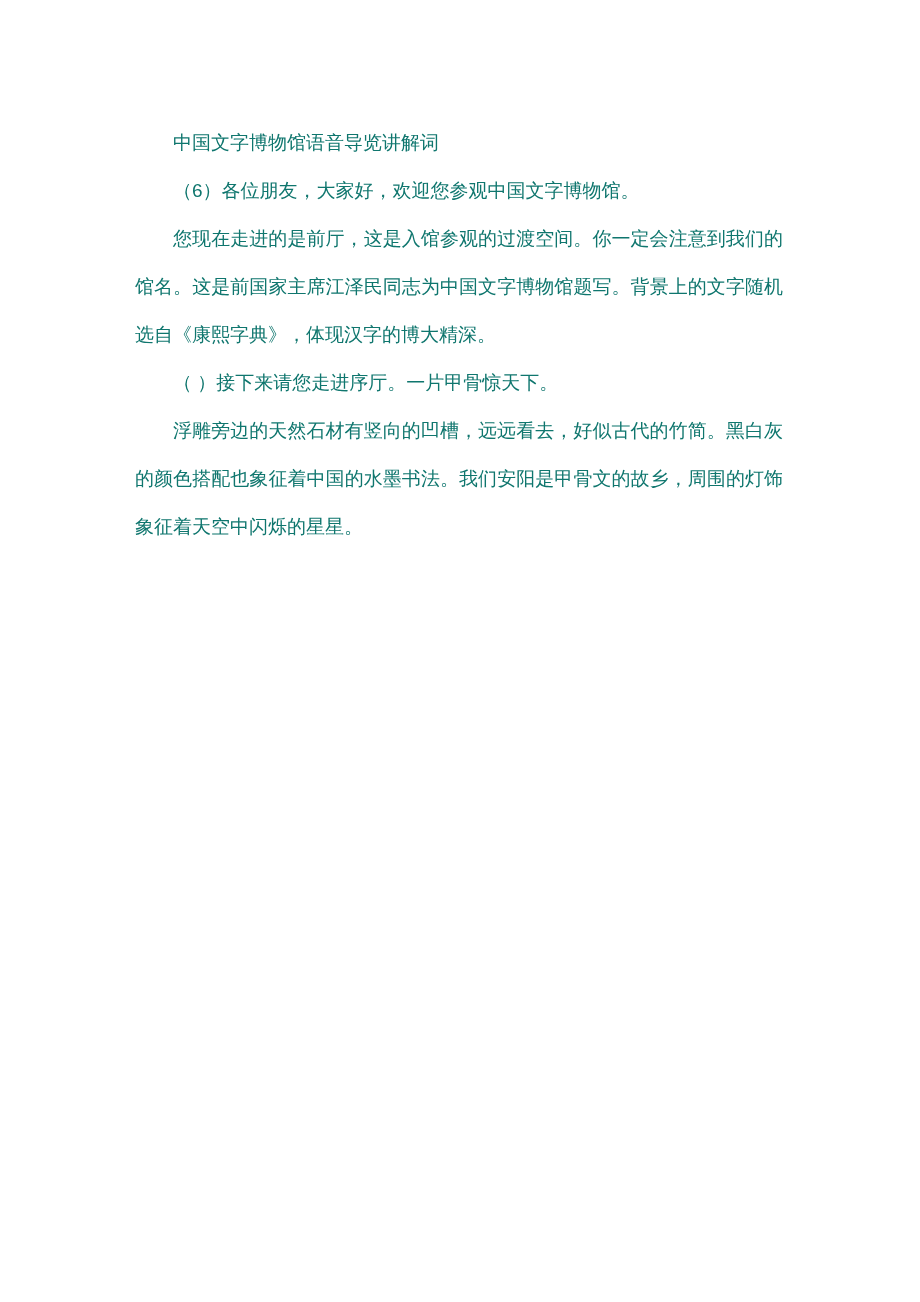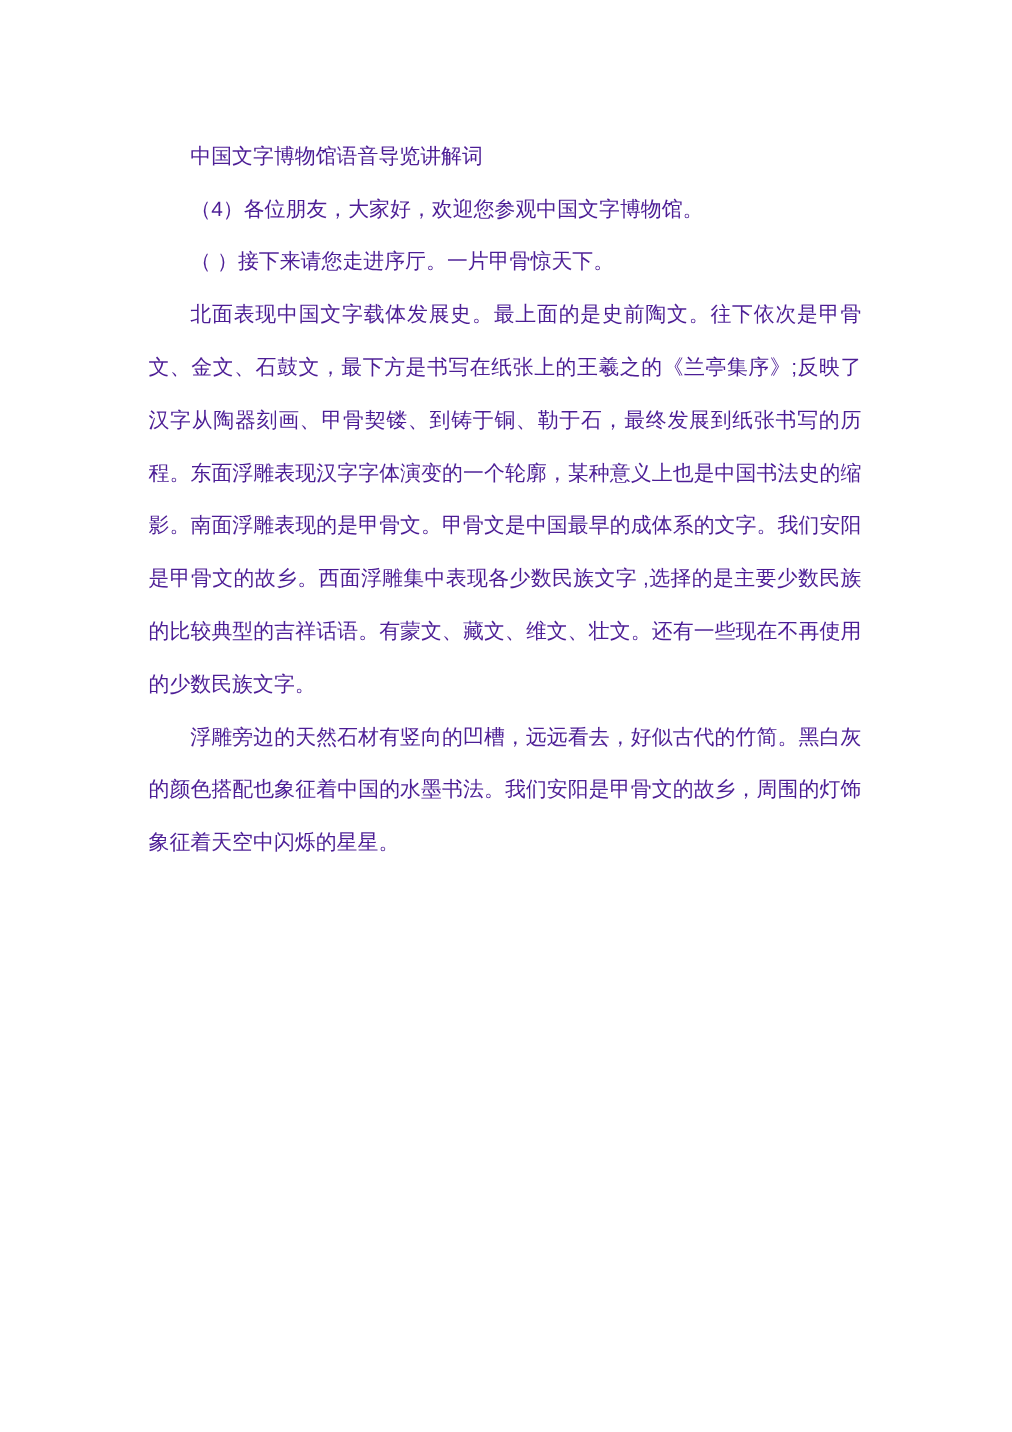--- a/index.html
+++ b/index.html
@@ -25,36 +25,36 @@
     font-weight: bold;
     text-align: center;
     color: #2e2e2e;
     letter-spacing: 0.5px;
   }
   .doc-body {
     margin: 8px auto 0 135px;
     width: 648px;
     font-size: 19px;
     line-height: 48px;
-    color: #4c1d95;
+    color: #0f766e;
     text-align: justify;
   }
   .para {
     margin: 0;
     padding: 0;
     text-indent: 2em;
     word-break: break-all;
   }
 </style>
 </head>
 <body>
 
 <div class="page">
   <div class="doc">
     <div class="doc-body" id="doc-body">
         <p class="para">中国文字博物馆语音导览讲解词</p>
-        <p class="para">（4）各位朋友，大家好，欢迎您参观中国文字博物馆。</p>
+        <p class="para">（6）各位朋友，大家好，欢迎您参观中国文字博物馆。</p>
+        <p class="para">您现在走进的是前厅，这是入馆参观的过渡空间。你一定会注意到我们的馆名。这是前国家主席江泽民同志为中国文字博物馆题写。背景上的文字随机选自《康熙字典》，体现汉字的博大精深。</p>
         <p class="para">（ ）接下来请您走进序厅。一片甲骨惊天下。</p>
-        <p class="para">北面表现中国文字载体发展史。最上面的是史前陶文。往下依次是甲骨文、金文、石鼓文，最下方是书写在纸张上的王羲之的《兰亭集序》;反映了汉字从陶器刻画、甲骨契镂、到铸于铜、勒于石，最终发展到纸张书写的历程。东面浮雕表现汉字字体演变的一个轮廓，某种意义上也是中国书法史的缩影。南面浮雕表现的是甲骨文。甲骨文是中国最早的成体系的文字。我们安阳是甲骨文的故乡。西面浮雕集中表现各少数民族文字 ,选择的是主要少数民族的比较典型的吉祥话语。有蒙文、藏文、维文、壮文。还有一些现在不再使用的少数民族文字。</p>
         <p class="para">浮雕旁边的天然石材有竖向的凹槽，远远看去，好似古代的竹简。黑白灰的颜色搭配也象征着中国的水墨书法。我们安阳是甲骨文的故乡，周围的灯饰象征着天空中闪烁的星星。</p>
       </div>
   </div>
 </div>
 
 </body></html>

